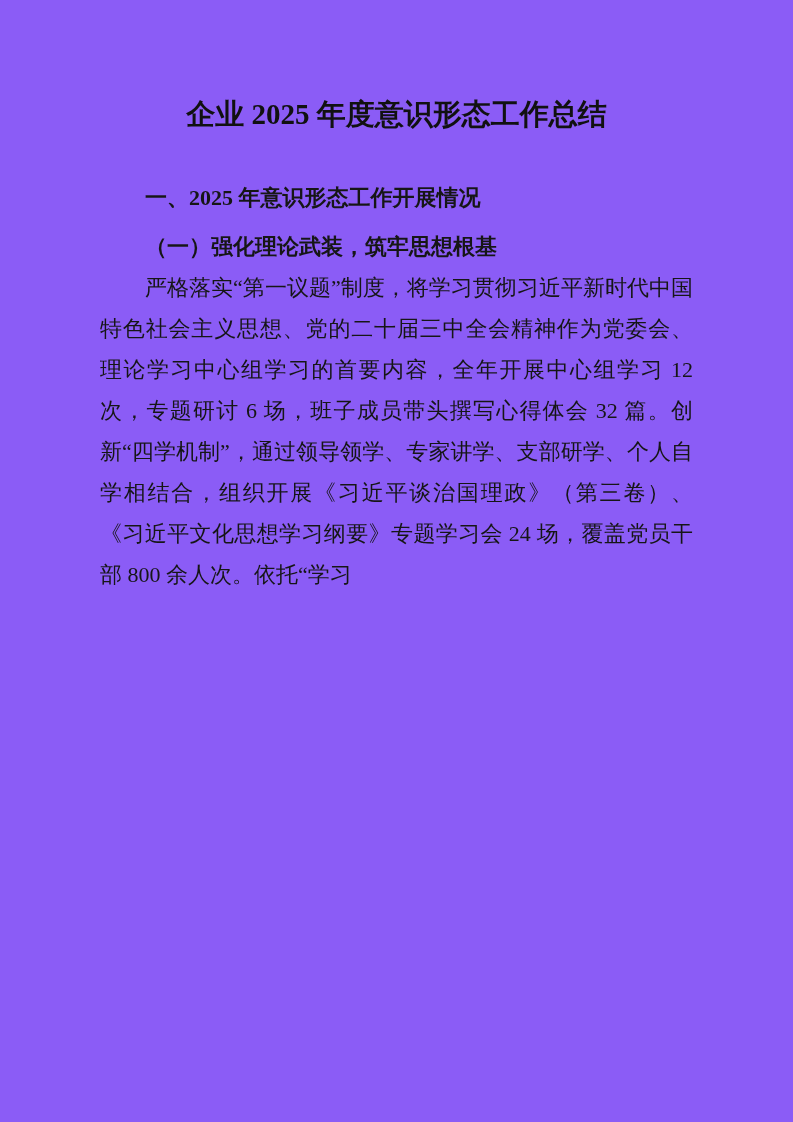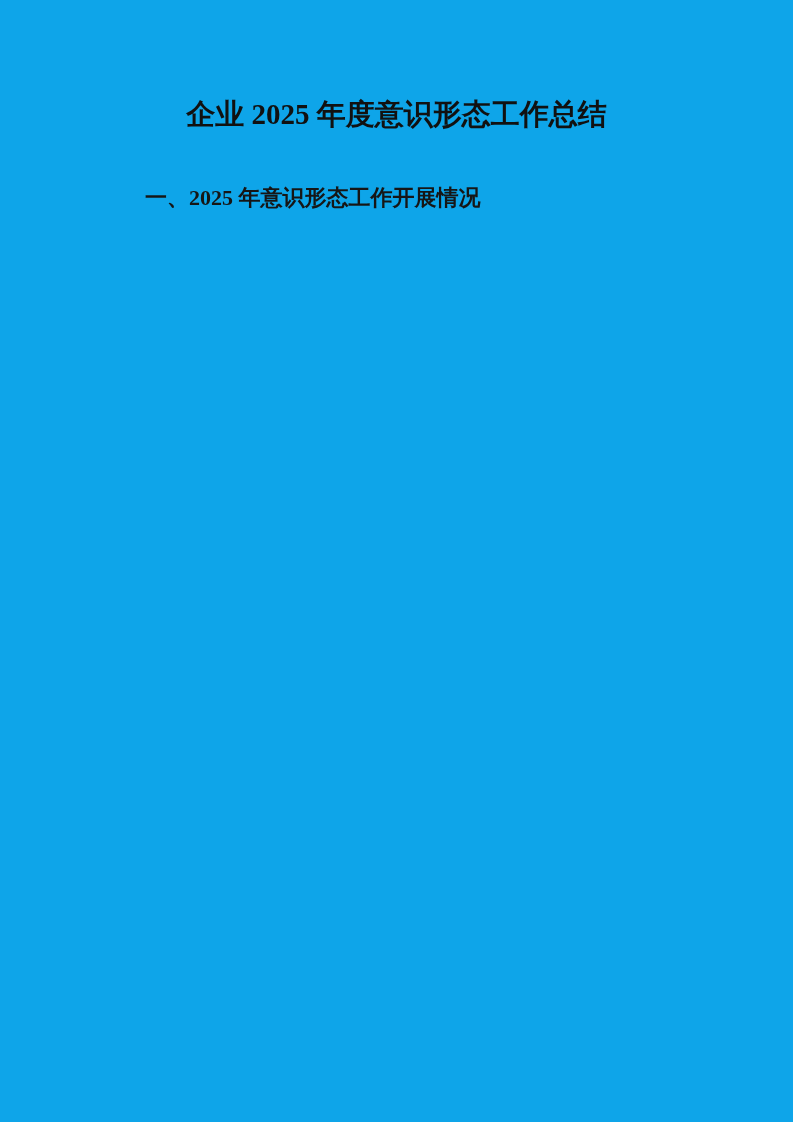--- a/index.html
+++ b/index.html
@@ -6,21 +6,21 @@
   html, body {
     margin: 0;
     padding: 0;
     background: #ffffff;
   }
   .page {
     position: relative;
     width: 793px;
     height: 1122px;
     margin: 0;
-    background: #0ea5e9;
+    background: #8b5cf6;
     overflow: hidden;
     font-family: "Liberation Serif", "DejaVu Serif", serif;
     color: #161616;
     padding: 97px 100px 0 100px;
   }
   .doc-title {
     margin: 0 0 46px 0;
     text-align: center;
     font-size: 29px;
     line-height: 34px;
@@ -46,14 +46,16 @@
 </head>
 <body>
 
 <div class="page">
   <h1 class="doc-title">企业 2025 年度意识形态工作总结</h1>
 
 
   <p class="para heading">一、2025 年意识形态工作开展情况</p>
 
 
+  <p class="para heading">（一）强化理论武装，筑牢思想根基</p>
 
+  <p class="para body">严格落实“第一议题”制度，将学习贯彻习近平新时代中国特色社会主义思想、党的二十届三中全会精神作为党委会、理论学习中心组学习的首要内容，全年开展中心组学习 12 次，专题研讨 6 场，班子成员带头撰写心得体会 32 篇。创新“四学机制”，通过领导领学、专家讲学、支部研学、个人自学相结合，组织开展《习近平谈治国理政》（第三卷）、《习近平文化思想学习纲要》专题学习会 24 场，覆盖党员干部 800 余人次。依托“学习</p>
 </div>
 
 </body></html>

